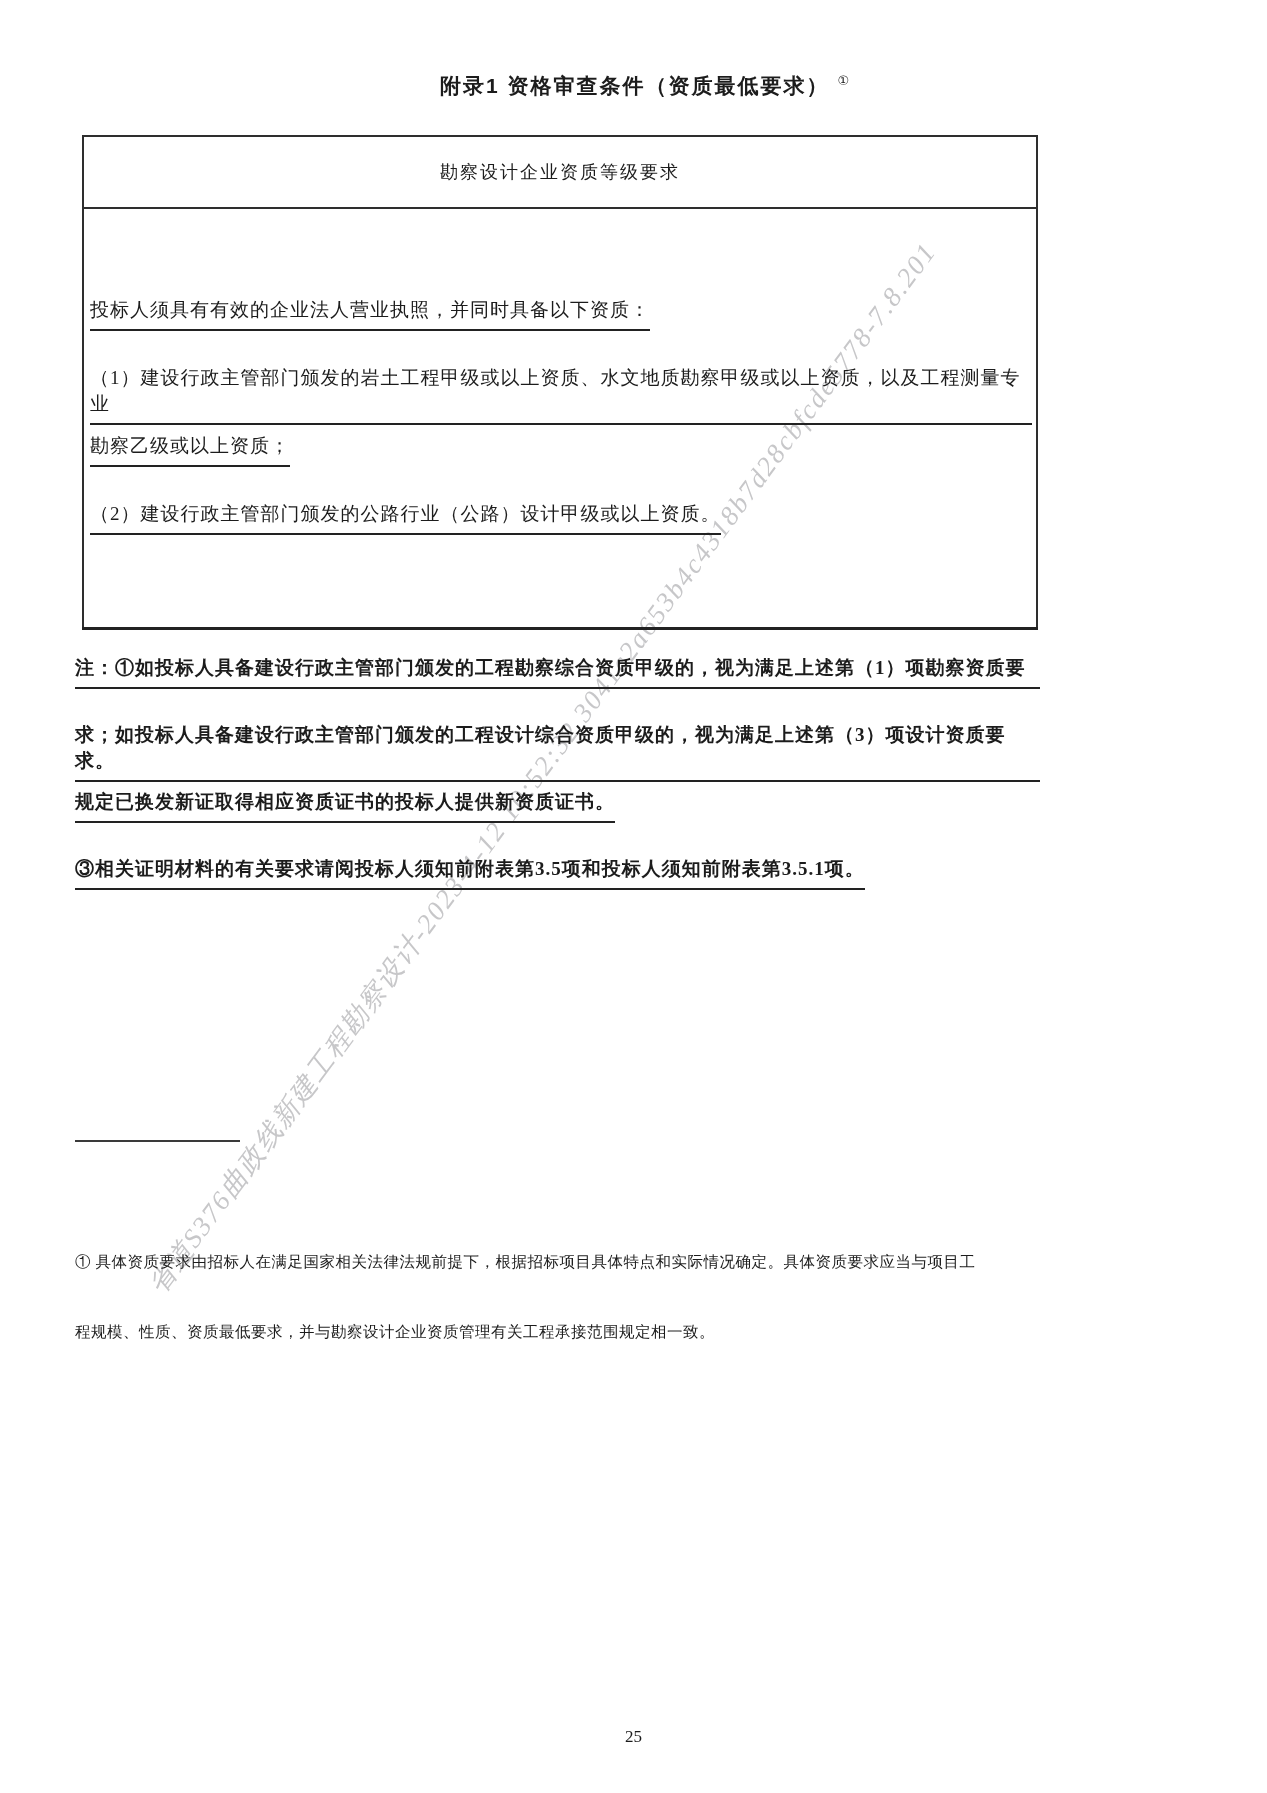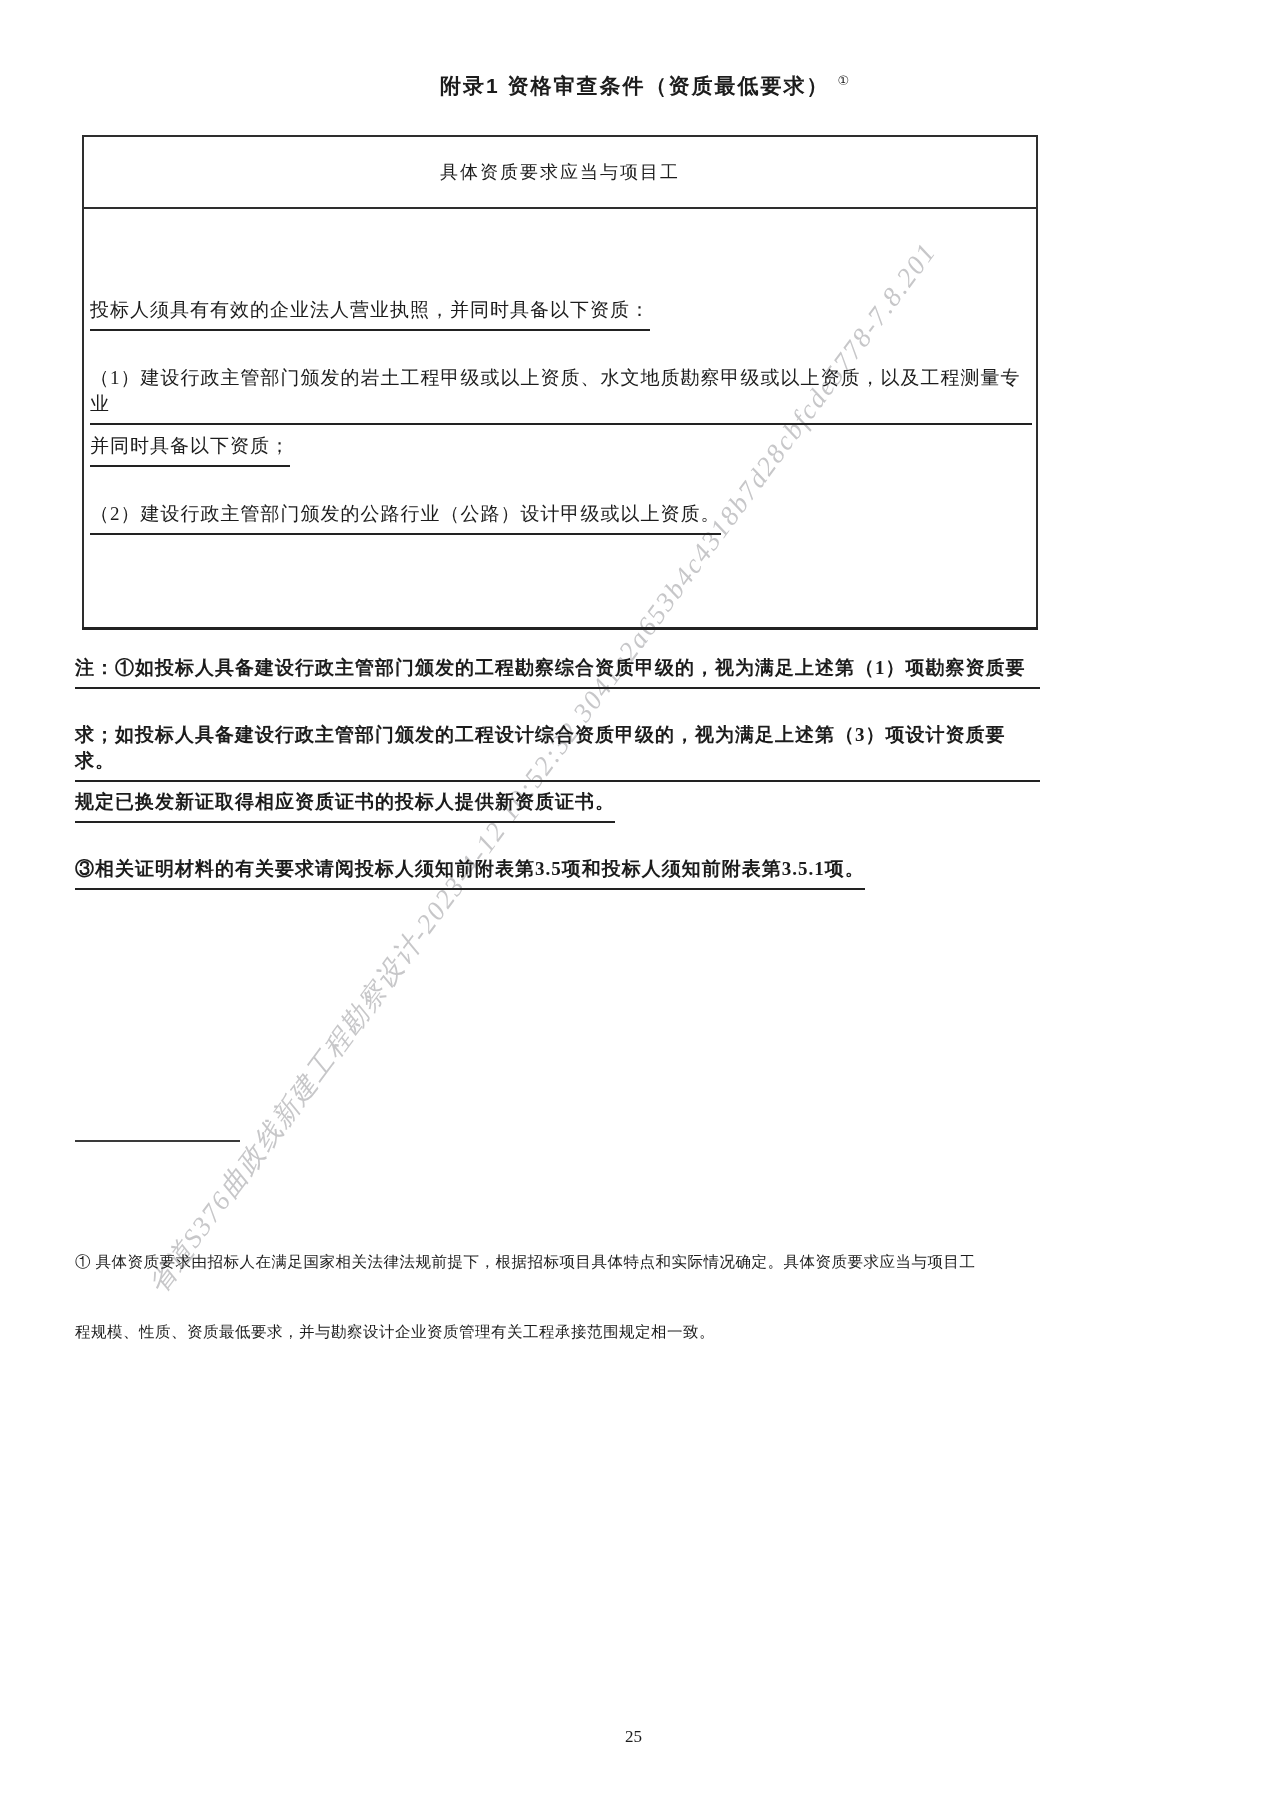--- a/index.html
+++ b/index.html
@@ -92,31 +92,31 @@
 
   <div class="watermark">省道S376曲政线新建工程勘察设计-2023-4-12 10:52:32 3041c2a653b4c4318b7d28cbfcde5778-7.8.201</div>
 
   <div class="content">
 
     <h1 class="doc-title"><span>附录1 资格审查条件（资质最低要求）</span><sup>①</sup></h1>
 
     <table class="qual-table">
       <thead>
         <tr>
-          <th>具体资质要求应当与项目工</th>
+          <th>勘察设计企业资质等级要求</th>
         </tr>
       </thead>
       <tbody>
         <tr>
           <td>
             <div class="tline"><span class="u part">投标人须具有有效的企业法人营业执照，并同时具备以下资质：</span></div>
             <div class="tline">
                 <span class="u full">（1）建设行政主管部门颁发的岩土工程甲级或以上资质、水文地质勘察甲级或以上资质，以及工程测量专业</span>
               </div>
-            <div class="tline"><span class="u part">并同时具备以下资质；</span></div>
+            <div class="tline"><span class="u part">勘察乙级或以上资质；</span></div>
             <div class="tline"><span class="u part">（2）建设行政主管部门颁发的公路行业（公路）设计甲级或以上资质。</span></div>
           </td>
         </tr>
       </tbody>
     </table>
 
     <div class="notes">
       <div class="nline">
           <span class="u full">注：①如投标人具备建设行政主管部门颁发的工程勘察综合资质甲级的，视为满足上述第（1）项勘察资质要</span>
         </div>

